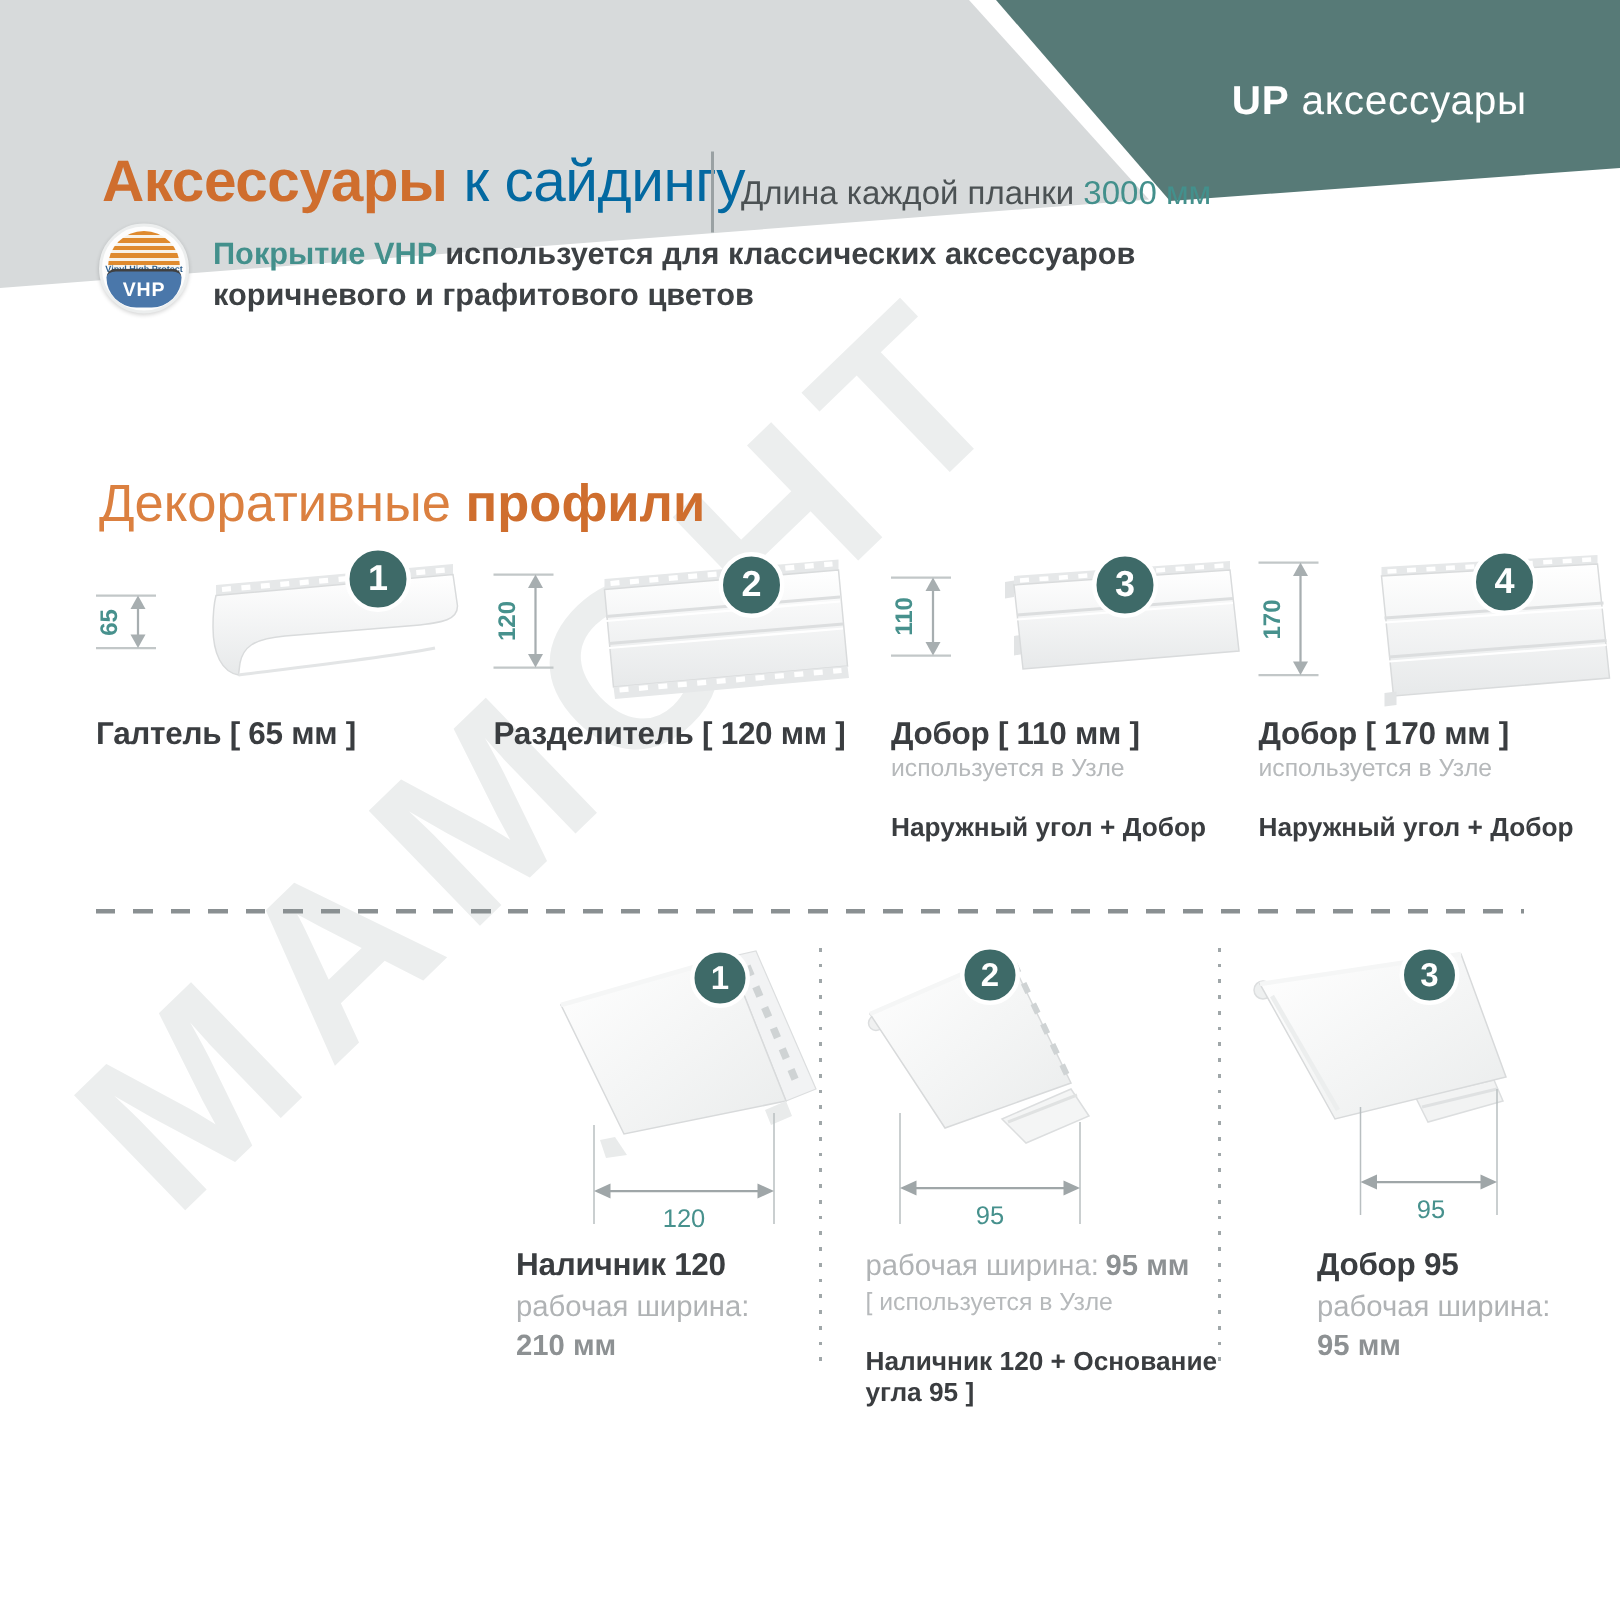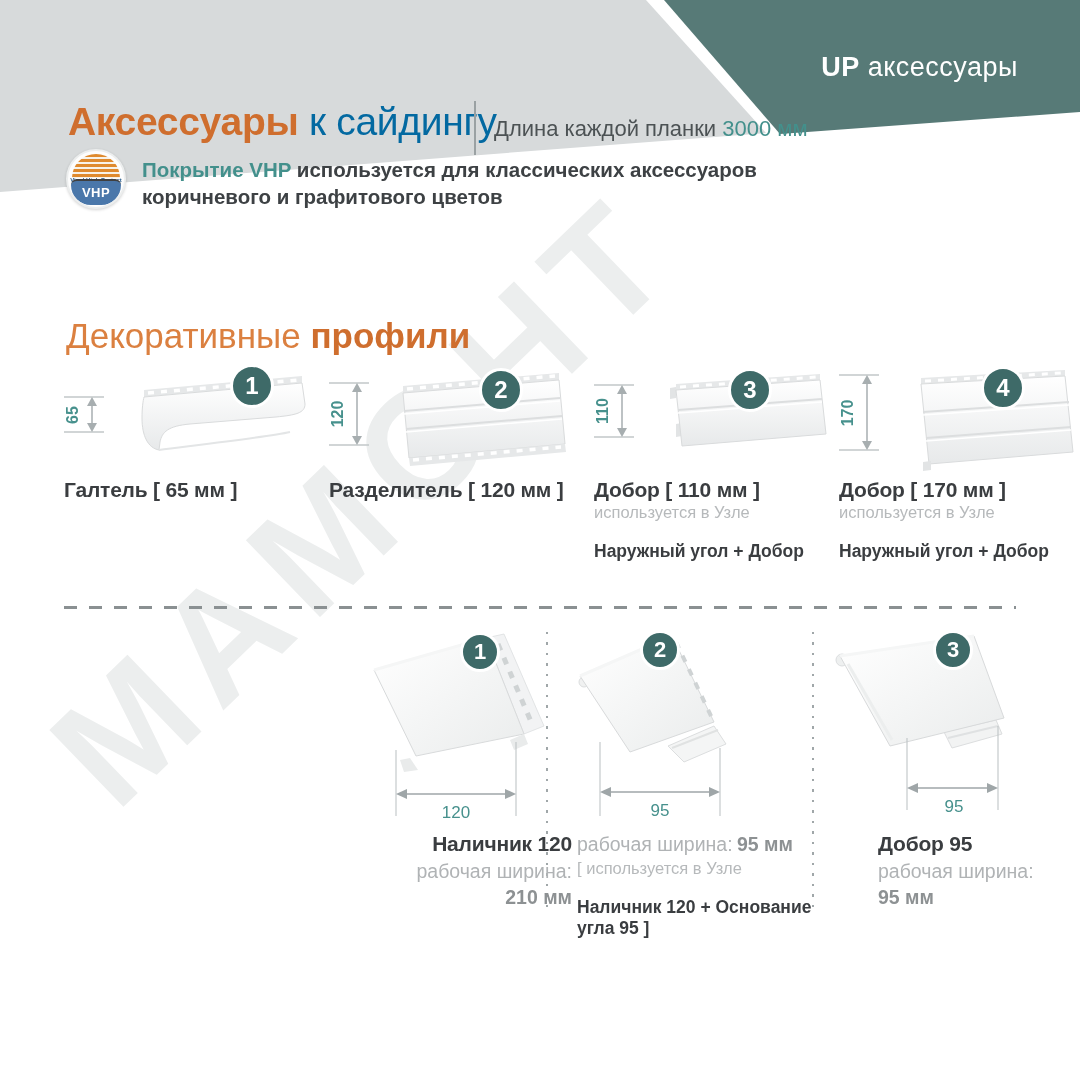--- a/index.html
+++ b/index.html
@@ -88,21 +88,21 @@
   .vdot { position:absolute; top:632px; height:276px; width:2px; z-index:2;
     background:repeating-linear-gradient(180deg,#a0a7a9 0 2.5px, transparent 2.5px 10.5px); }
   .vdot.d1 { left:546px; } .vdot.d2 { left:812px; }
   .p2 { position:absolute; top:630px; width:200px; height:200px; z-index:2; }
   .p2.c1 { left:360px; } .p2.c2 { left:572px; } .p2.c3 { left:828px; }
   .badge.sm { width:40px; height:40px; font-size:22px; }
   .p2.c1 .badge { left:100px; top:2px; }
   .p2.c2 .badge { left:68px; top:0; }
   .p2.c3 .badge { left:105px; top:0; }
   .lbl2 { position:absolute; top:832px; z-index:2; }
-  .lbl2.c1 { left:372px; width:200px;text-align:right; }
+  .lbl2.c1 { left:344px; width:200px; }
   .lbl2.c2 { left:577px; width:250px; }
   .lbl2.c3 { left:878px; width:190px; }
   .lbl2 .pname { margin-bottom:3px; }
   .spec-label { font-size:19.5px; color:#b0b3b5; line-height:1.32; }
   .spec-value { font-size:19.5px; color:#8d9193; font-weight:bold; line-height:1.32; }
   svg text { font-family:"Liberation Sans", sans-serif; }
 </style>
 </head>
 <body>
 

